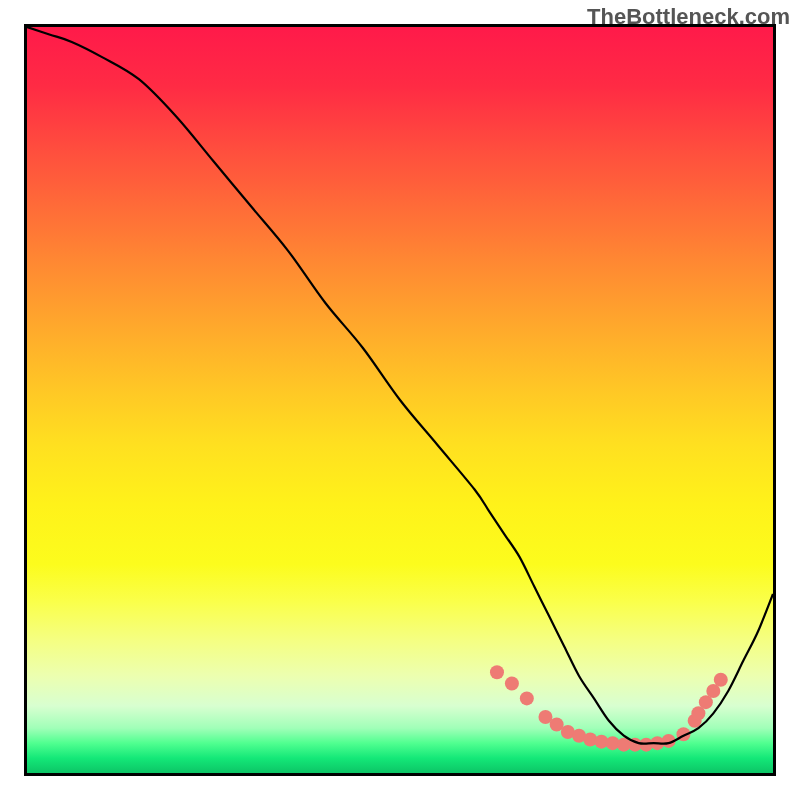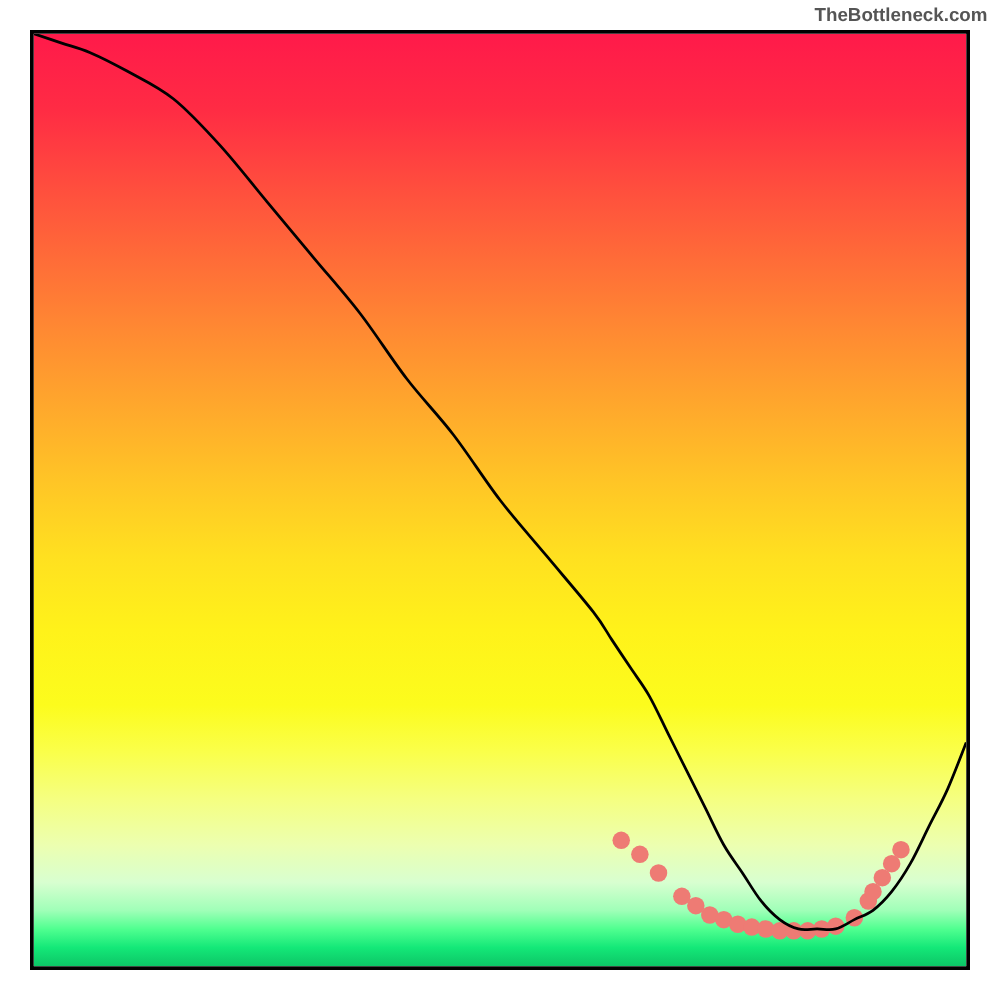--- a/index.html
+++ b/index.html
@@ -8,21 +8,21 @@
     height: 800px;
     background: #fff;
     font-family: Arial, sans-serif;
     position: relative;
     overflow: hidden;
   }
   .watermark {
     position: absolute;
     top: 4px;
     right: 10px;
-    font-size: 15px;
+    font-size: 22px;
     font-weight: bold;
     color: #555;
     z-index: 10;
   }
   .chart-frame {
     position: absolute;
     top: 24px;
     left: 24px;
     width: 752px;
     height: 752px;

